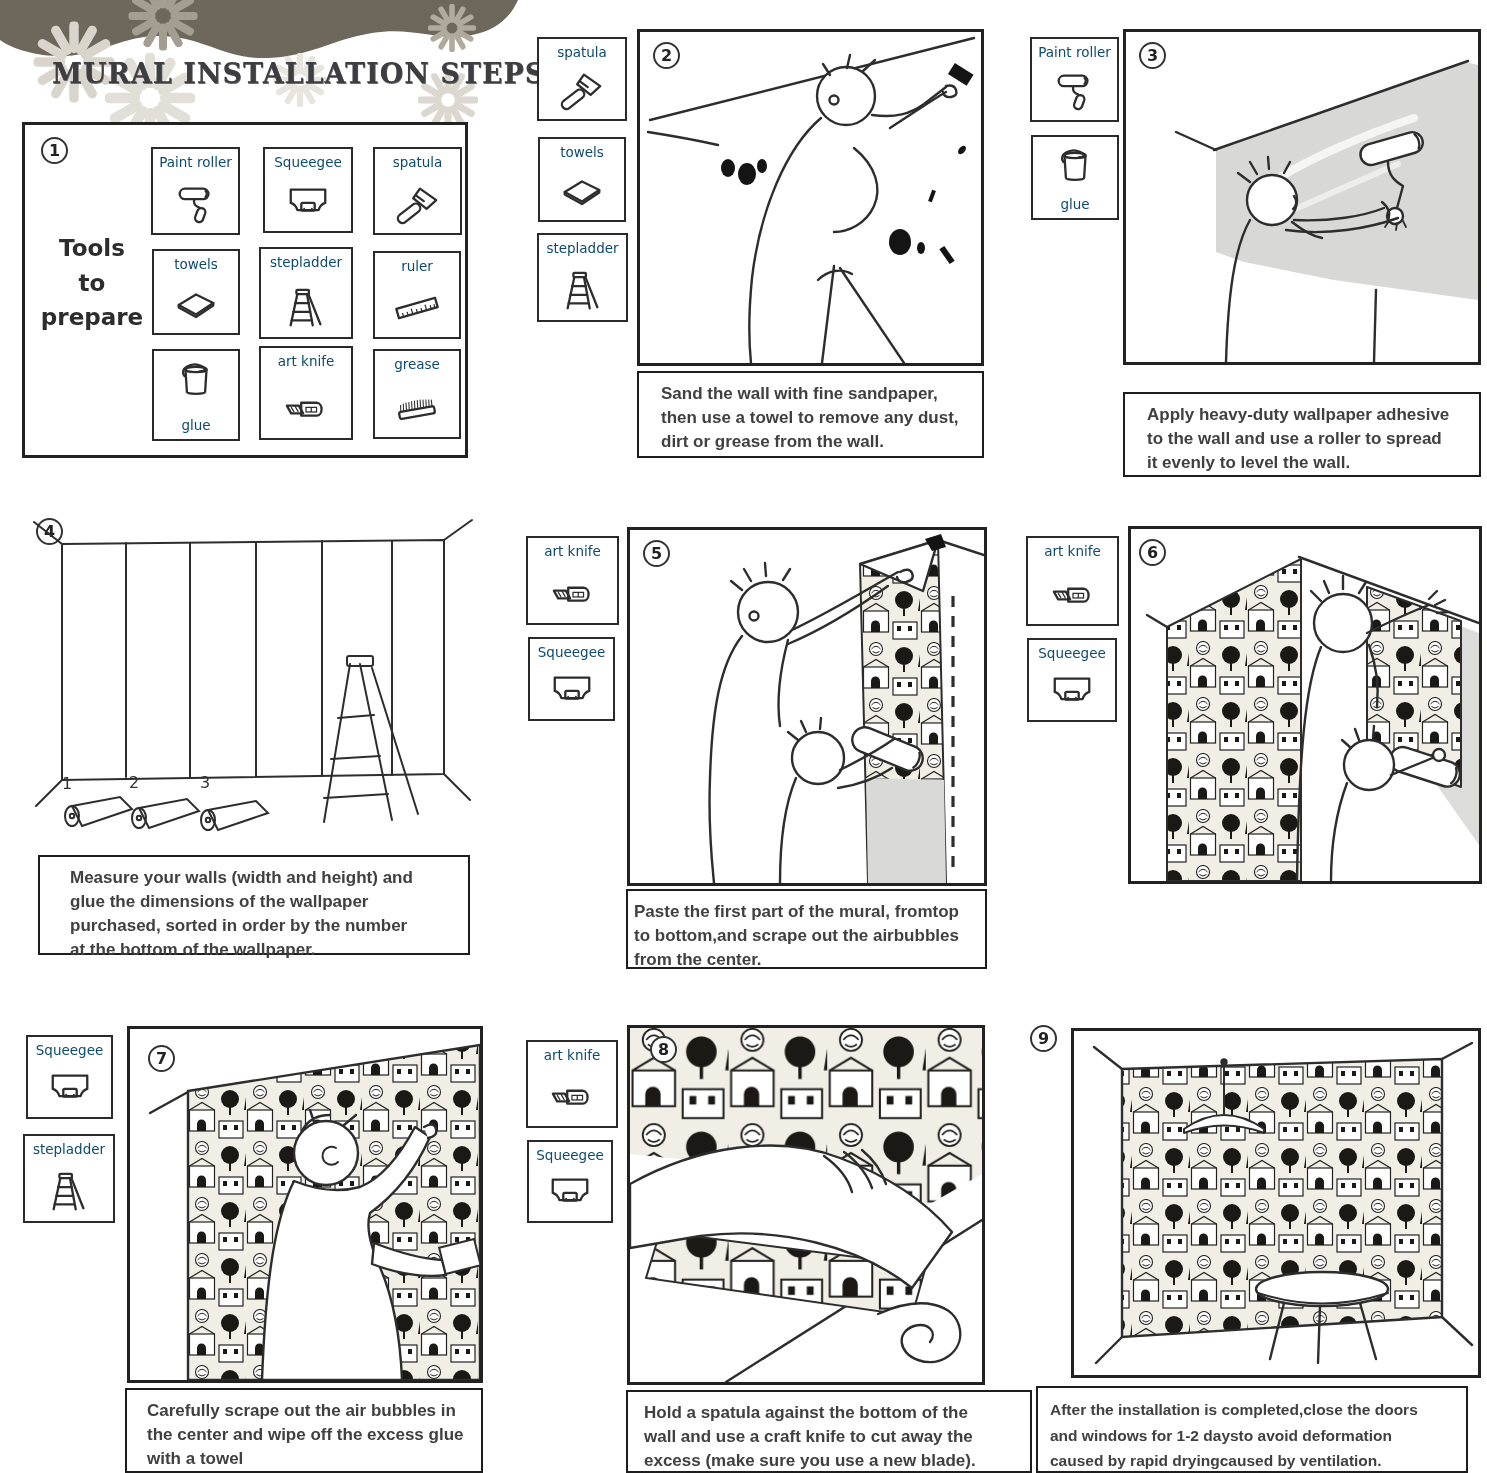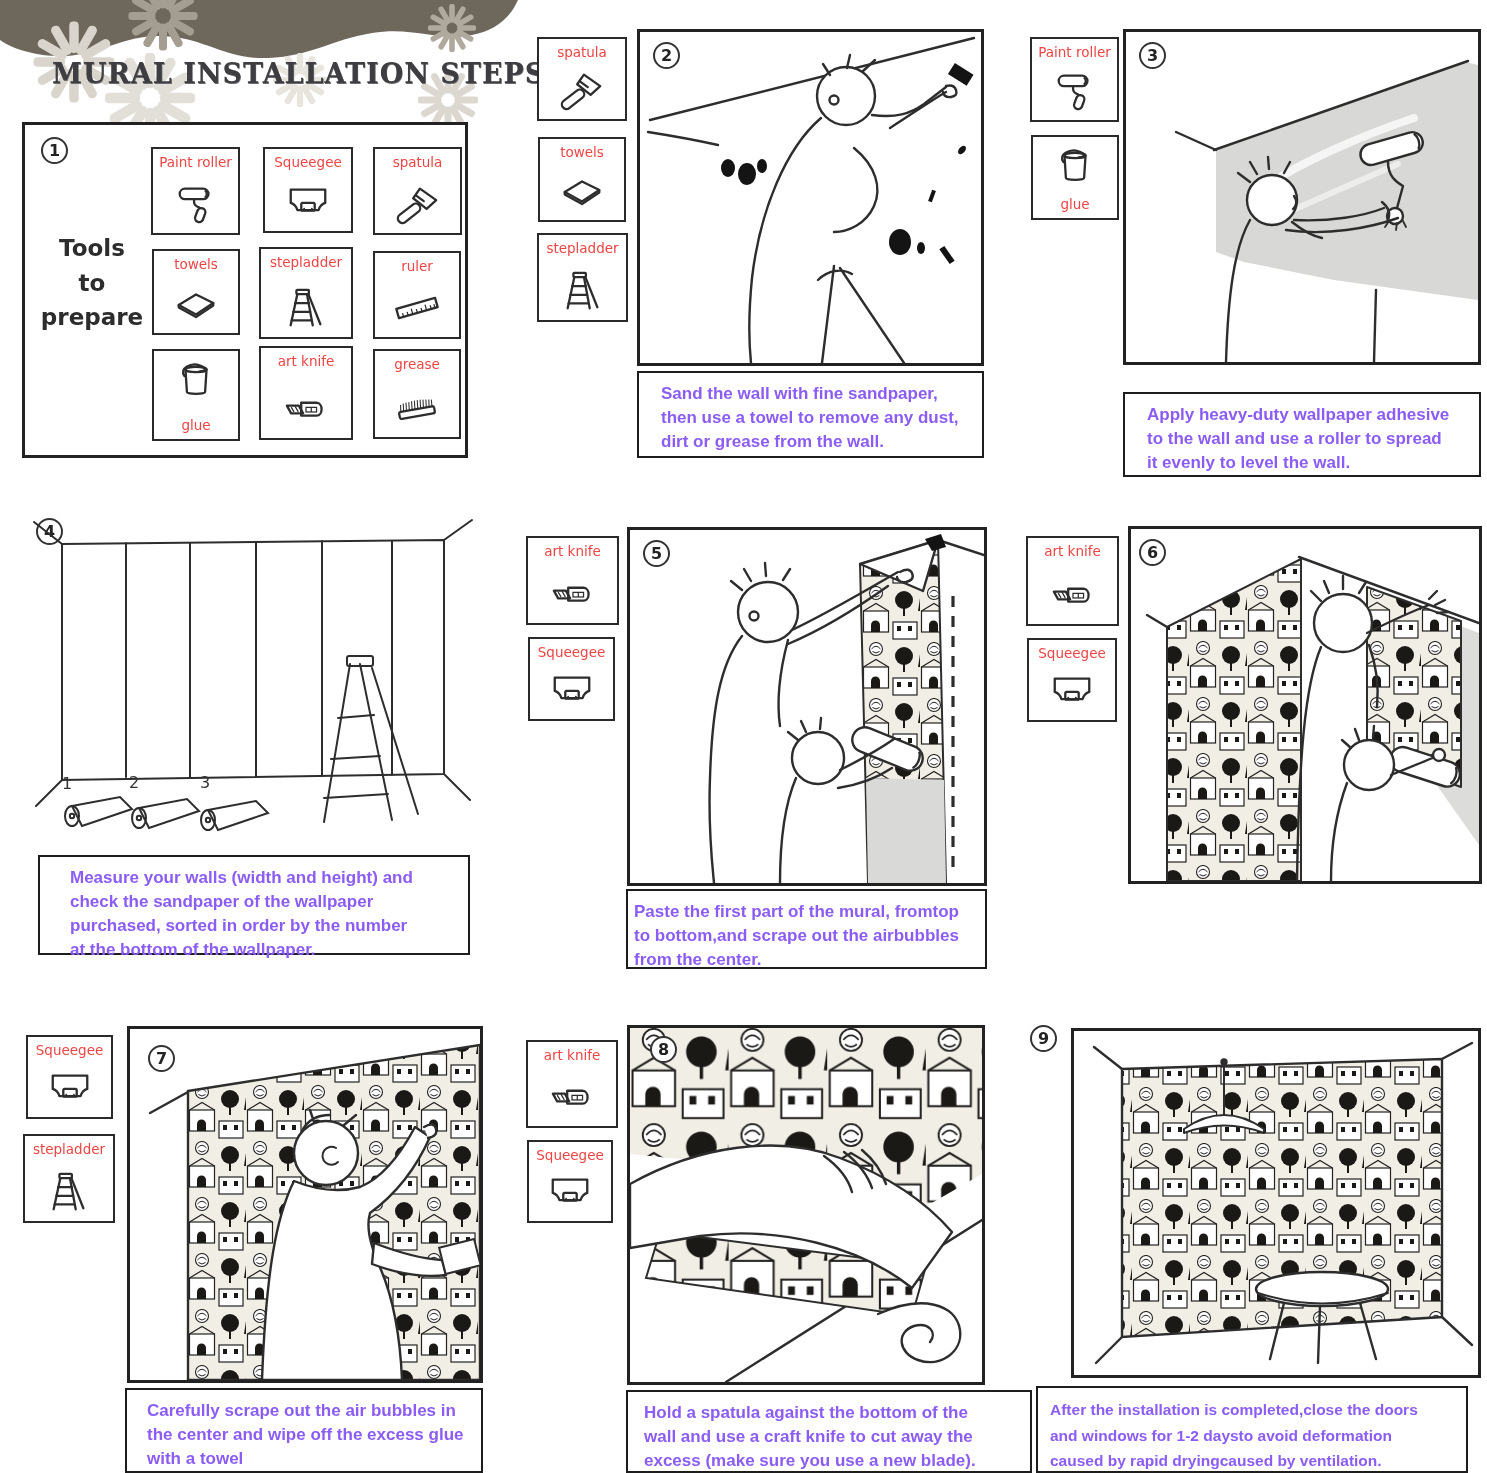--- a/index.html
+++ b/index.html
@@ -6,29 +6,29 @@
   #canvas{position:relative;width:1487px;height:1473px;background:#ffffff;overflow:hidden;
           font-family:"Liberation Sans",sans-serif;color:#161616;}
   .abs{position:absolute;}
   
   .title{position:absolute;left:52px;top:58px;font-family:"DejaVu Serif",serif;font-weight:bold;
          font-size:27px;letter-spacing:1px;color:#3e3d41;white-space:nowrap;
          text-shadow:0.6px 0.6px 0 #6b6a6e;}
   
   .panel{position:absolute;border:3px solid #222;background:#fff;box-sizing:border-box;}
   .caption{position:absolute;border:2.5px solid #1d1d1d;background:#fff;box-sizing:border-box;
-           font-weight:bold;font-size:17px;line-height:1.42;color:#8b5cf6;
+           font-weight:bold;font-size:17px;line-height:1.42;color:#404040;
            padding:9px 10px 6px 22px;}
   .caption span{white-space:pre-line;}
   .cap-s9{font-size:15.5px;line-height:1.66;padding-left:12px;}
   .toolbox{position:absolute;border:2px solid #2a2a2a;background:#fff;box-sizing:border-box;
            display:flex;flex-direction:column;align-items:center;justify-content:space-between;
            padding:5px 2px 6px 2px;}
   .toolbox.label-bottom{flex-direction:column-reverse;}
-  .tool-label{font-family:"DejaVu Sans",sans-serif;font-size:13.5px;color:#ef4444;white-space:nowrap;}
+  .tool-label{font-family:"DejaVu Sans",sans-serif;font-size:13.5px;color:#0c4a6e;white-space:nowrap;}
   .tool-icon{width:46px;height:46px;flex:0 0 auto;}
   .circ-num{display:inline-flex;width:27px;height:27px;border:2.2px solid #333;border-radius:50%;
             align-items:center;justify-content:center;font-family:"DejaVu Sans",sans-serif;
             font-weight:bold;font-size:16px;color:#222;background:#fff;box-sizing:border-box;}
   .circ-in{position:absolute;left:13px;top:10px;}
   .panel-label{position:absolute;font-family:"DejaVu Sans",sans-serif;font-weight:bold;
                font-size:23px;line-height:1.5;color:#2d2d2d;text-align:center;white-space:pre-line;}
   .wall-num{position:absolute;font-family:"DejaVu Sans",sans-serif;font-size:16px;color:#333;}
   svg.art{position:absolute;left:0;top:0;}
   .ink{stroke:#2d2d2d;fill:none;stroke-width:2.4;stroke-linecap:round;stroke-linejoin:round;}
@@ -354,21 +354,21 @@
       <path d="M330 152 L304 310 M340 152 L372 308 M352 156 L398 302"></path>
       <path d="M318 206 L354 203 M311 247 L360 244 M304 286 L368 282"></path>
       <rect x="327" y="144" width="26" height="10" rx="2"></rect>
     </g>
   </svg>
   <span class="wall-num" style="left:62px;top:774px">1</span>
   <span class="wall-num" style="left:129px;top:773px">2</span>
   <span class="wall-num" style="left:200px;top:773px">3</span>
   <div class="caption" style="left:38px;top:855px;width:432px;height:100px;padding-left:30px">
     <span>Measure your walls (width and height) and
-check the sandpaper of the wallpaper
+glue the dimensions of the wallpaper
 purchased, sorted in order by the number
 at the bottom of the wallpaper.</span>
   </div>
 
   <div class="toolbox" style="left:526px;top:536px;width:93px;height:89px">
     <span class="tool-label">art knife</span>
     <svg class="tool-icon">
         <use href="#sym-art-knife"></use>
       </svg>
   </div>

